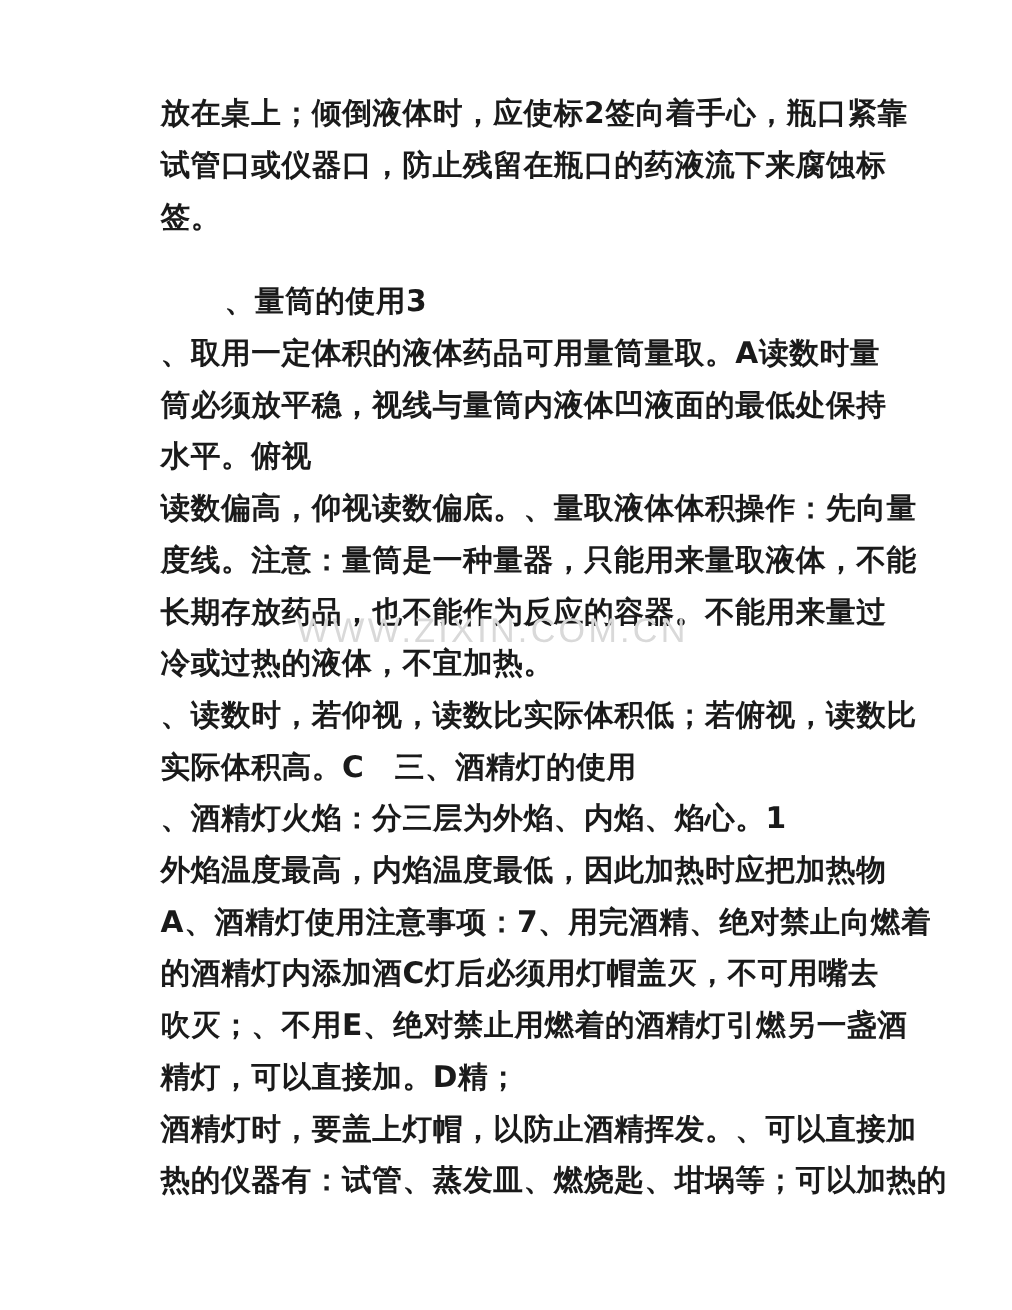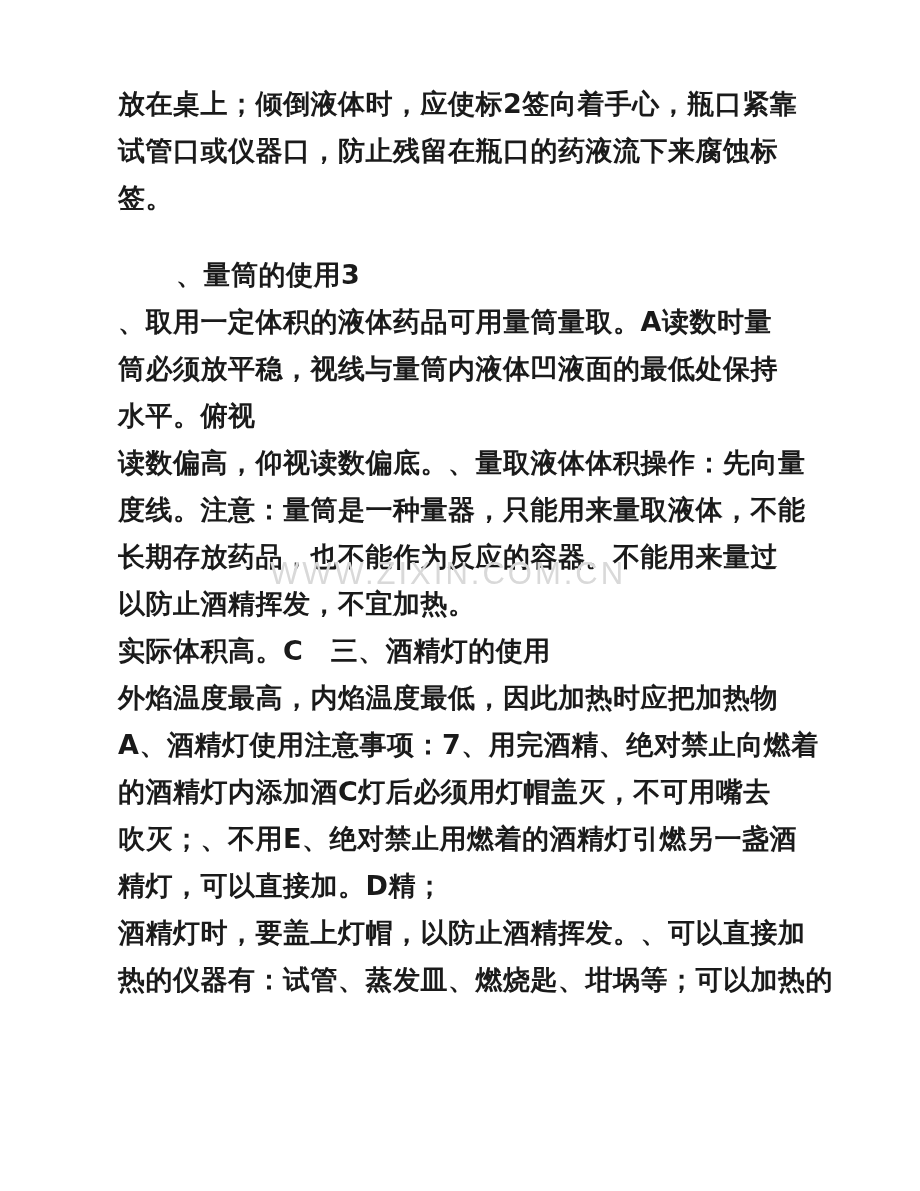--- a/index.html
+++ b/index.html
@@ -47,20 +47,21 @@
     color: #d9d9d9;
     font-weight: 400;
     font-family: "Liberation Sans", sans-serif;
     pointer-events: none;
     user-select: none;
     z-index: 5;
   }
   .textblock {
     position: relative;
     z-index: 1;
+    margin-left: 28px;
   }
 </style>
 </head>
 <body>
 
 <div class="page">
 
   <div class="watermark">WWW.ZIXIN.COM.CN</div>
 
   <div class="content">
@@ -77,22 +78,24 @@
       <div class="line indent">、量筒的使用3</div>
       <div class="line">、取用一定体积的液体药品可用量筒量取。A读数时量</div>
       <div class="line">筒必须放平稳，视线与量筒内液体凹液面的最低处保持</div>
       <div class="line">水平。俯视</div>
     </div>
 
     <div class="textblock">
       <div class="line">读数偏高，仰视读数偏底。、量取液体体积操作：先向量</div>
       <div class="line">度线。注意：量筒是一种量器，只能用来量取液体，不能</div>
       <div class="line">长期存放药品，也不能作为反应的容器。不能用来量过</div>
-      <div class="line">以防止酒精挥发，不宜加热。</div>
+      <div class="line">冷或过热的液体，不宜加热。</div>
+      <div class="line">、读数时，若仰视，读数比实际体积低；若俯视，读数比</div>
       <div class="line">实际体积高。C　三、酒精灯的使用</div>
+      <div class="line">、酒精灯火焰：分三层为外焰、内焰、焰心。1</div>
       <div class="line">外焰温度最高，内焰温度最低，因此加热时应把加热物</div>
       <div class="line">A、酒精灯使用注意事项：7、用完酒精、绝对禁止向燃着</div>
       <div class="line">的酒精灯内添加酒C灯后必须用灯帽盖灭，不可用嘴去</div>
       <div class="line">吹灭；、不用E、绝对禁止用燃着的酒精灯引燃另一盏酒</div>
       <div class="line">精灯，可以直接加。D精；</div>
       <div class="line">酒精灯时，要盖上灯帽，以防止酒精挥发。、可以直接加</div>
       <div class="line">热的仪器有：试管、蒸发皿、燃烧匙、坩埚等；可以加热的</div>
     </div>
 
   </div>

